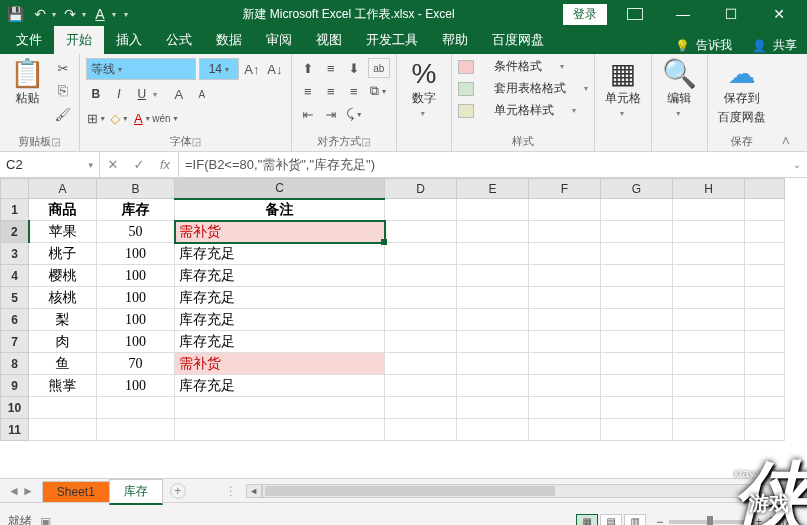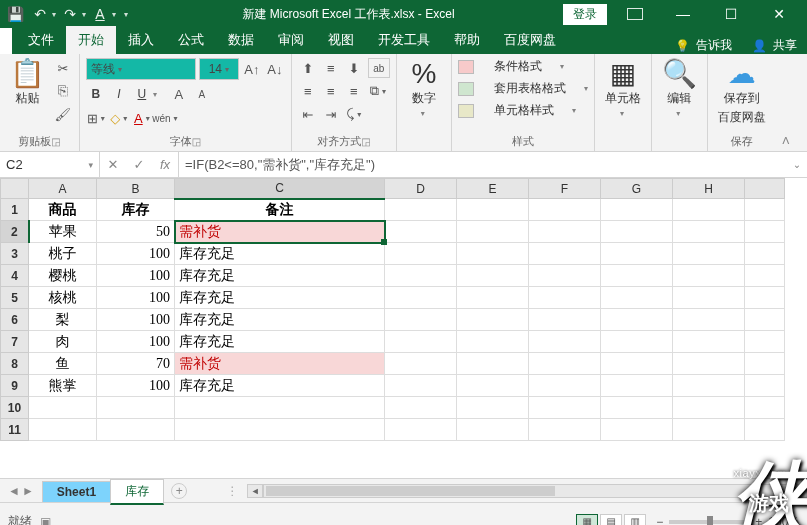--- a/index.html
+++ b/index.html
@@ -10,38 +10,38 @@
 .qat { display: flex; align-items: center; gap: 4px; padding: 0 6px; }
 .qat .ico { width: 20px; height: 20px; display: flex; align-items: center; justify-content: center; color: #fff; opacity: 0.9; font-size: 14px; }
 .caret { font-size: 8px; opacity: 0.8; margin-left: -2px; }
 .title-center { flex: 1; text-align: center; font-size: 12px; }
 .title-right { display: flex; align-items: center; gap: 8px; padding-right: 8px; }
 .login-btn { background: #fff; color: #0e6635; padding: 2px 10px; font-size: 12px; border: none; }
 .winbtn { width: 40px; height: 28px; display: flex; align-items: center; justify-content: center; color: #fff; font-size: 14px; }
 .winbox { width: 16px; height: 12px; border: 1px solid #fff; opacity: 0.85; }
 
 
-.tabs { height: 26px; background: #0e6635; display: flex; align-items: flex-end; padding-left: 4px; margin-left: 12px; }
+.tabs { height: 26px; background: #0e6635; display: flex; align-items: flex-end; padding-left: 4px; }
 .tab { padding: 5px 12px; color: #fff; font-size: 13px; cursor: pointer; }
 .tab.active { background: #f3f3f3; color: #0e6635; }
 .tabs-right { margin-left: auto; display: flex; align-items: center; gap: 6px; color: #fff; padding-right: 10px; }
 .bulb { opacity: 0.85; }
 
 
 .ribbon { height: 98px; background: #f3f3f3; border-bottom: 1px solid #d4d4d4; display: flex; }
 .group { border-right: 1px solid #d4d4d4; display: flex; flex-direction: column; padding: 4px 6px 2px; }
 .group-body { flex: 1; display: flex; align-items: flex-start; gap: 4px; }
 .group-label { text-align: center; color: #666; font-size: 11px; padding-top: 2px; display: flex; justify-content: center; align-items: center; gap: 0; }
 .group-label .launcher { font-size: 10px; color: #888; }
 .bigbtn { display: flex; flex-direction: column; align-items: center; gap: 2px; padding: 2px 4px; color: #333; min-width: 42px; }
 .bigbtn .glyph { font-size: 28px; line-height: 28px; }
 .bigbtn .lbl { font-size: 12px; }
 .col { display: flex; flex-direction: column; gap: 3px; }
 .row { display: flex; align-items: center; gap: 3px; }
-.rb { height: 22px; min-width: 20px; border: 1px solid #c8c8c8; background: #14b8a6; display: flex; align-items: center; justify-content: center; font-size: 12px; padding: 0 4px; color: #444; }
+.rb { height: 22px; min-width: 20px; border: 1px solid #c8c8c8; background: #7dd3fc; display: flex; align-items: center; justify-content: center; font-size: 12px; padding: 0 4px; color: #444; }
 .rb.noborder { border: none; background: transparent; }
 .dd::after { content: "▾"; font-size: 8px; margin-left: 3px; color: #666; }
 .icon-small { width: 20px; height: 20px; display:flex; align-items:center; justify-content:center; color:#555; font-size:13px; }
 .styles-row { display: flex; align-items: center; gap: 20px; font-size: 12px; color: #333; }
 .style-ico { width: 16px; height: 14px; background: linear-gradient(#f7caca,#f7caca); border:1px solid #bbb; }
 .collapse { align-self: flex-end; font-size: 14px; color: #888; padding: 2px 6px; }
 
 
 .fxbar { height: 26px; border-bottom: 1px solid #d4d4d4; display: flex; align-items: stretch; background: #fff; }
 .namebox { width: 100px; border-right: 1px solid #d4d4d4; display: flex; align-items: center; padding: 0 6px; color: #333; font-size: 13px; position: relative; }
@@ -54,30 +54,30 @@
 
 .gridwrap { position: relative; height: 300px; overflow: hidden; }
 table.grid { border-collapse: collapse; table-layout: fixed; }
 .colhead th { background: #e6e6e6; border: 1px solid #ccc; font-weight: normal; color: #333; height: 20px; font-size: 12px; }
 .colhead th.sel { background: #d4d4d4; border-bottom: 2px solid #0e6635; }
 .corner { width: 28px; background: #e6e6e6; border: 1px solid #ccc; }
 .rowhead { background: #e6e6e6; border: 1px solid #ccc; text-align: center; color: #333; width: 28px; height: 22px; font-size: 12px; }
 .rowhead.sel { background: #d4d4d4; border-right: 2px solid #0e6635; }
 td.cell { border: 1px solid #ddd; height: 22px; padding: 0 4px; font-size: 14px; font-family: SimSun, serif; color: #000; white-space: nowrap; }
 td.hdr { font-weight: bold; text-align: center; }
-td.num { text-align: right; }
+td.num { text-align: center; }
 td.remark { text-align: left; }
 td.red { color: #c00000; background: #f8d7d7; }
 td.selcell { outline: 2px solid #0e6635; outline-offset: -1px; position: relative; }
 td.selcell::after { content: ""; position: absolute; right: -3px; bottom: -3px; width: 6px; height: 6px; background: #0e6635; }
 
 
 .sheetbar { height: 24px; border-top: 1px solid #d4d4d4; display: flex; align-items: center; background: #f3f3f3; }
 .navarrows { display: flex; gap: 2px; padding: 0 8px; color: #888; }
-.sheettab { padding: 3px 14px; border: 1px solid #ccc; border-bottom: none; background: #7dd3fc; font-size: 12px; color: #333; margin-right: -1px; position: relative; top: 1px; font-weight: bold; }
+.sheettab { padding: 3px 14px; border: 1px solid #ccc; border-bottom: none; background: #f97316; font-size: 12px; color: #333; margin-right: -1px; position: relative; top: 1px; }
 .sheettab.active { border-bottom: 2px solid #0e6635; background: #fff; color: #0e6635; font-weight: 500; }
 .addsheet { margin-left: 8px; color: #888; border: 1px solid #ccc; border-radius: 50%; width: 16px; height: 16px; display: flex; align-items: center; justify-content: center; font-size: 12px; }
 .hscroll { flex: 1; margin-left: 30px; display:flex; align-items:center; }
 .scrolltrack { flex:1; height:14px; background:#e8e8e8; border:1px solid #ccc; position:relative; }
 .scrollthumb { position:absolute; left:2px; top:1px; height:10px; width:55%; background:#cdcdcd; }
 .scrollbtn { width:16px; height:14px; background:#e8e8e8; border:1px solid #ccc; display:flex; align-items:center; justify-content:center; font-size:9px; color:#666; }
 
 
 .status { height: 38px; background: #f3f3f3; border-top: 1px solid #d4d4d4; display: flex; align-items: center; padding: 0 8px; font-size: 12px; color: #555; }
 .status-left { flex: 1; display:flex; align-items:center; gap:8px; }

